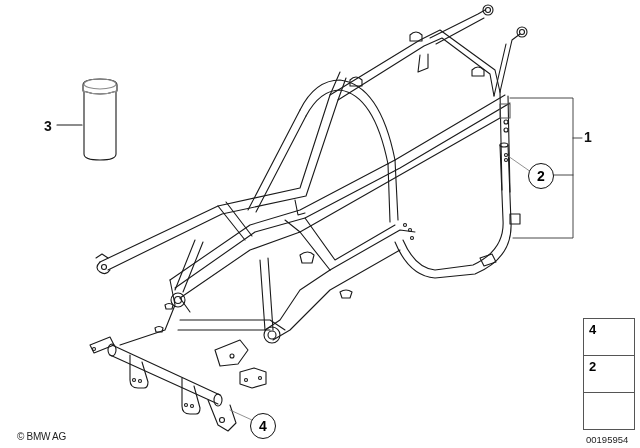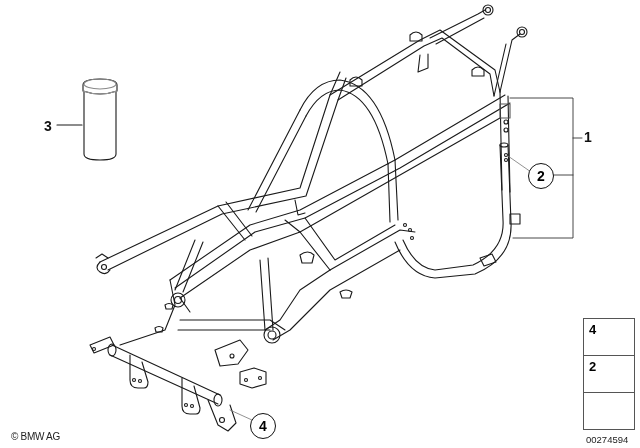--- a/index.html
+++ b/index.html
@@ -6,21 +6,21 @@
   body { width: 640px; height: 448px; position: relative; overflow: hidden;
          font-family: "Liberation Sans", sans-serif; color: #000; }
   #canvas { position: absolute; left: 0; top: 0; width: 640px; height: 448px; }
   .lbl { position: absolute; font-weight: bold; font-size: 14px; line-height: 14px; color: #111; }
   .callout { position: absolute; width: 26px; height: 26px; border: 1.3px solid #111; border-radius: 50%;
              box-sizing: border-box; background: #fff; font-weight: bold; font-size: 14px;
              display: flex; align-items: center; justify-content: center; }
   .legend { position: absolute; left: 583px; top: 318px; width: 52px; height: 112px; border: 1px solid #555; box-sizing: border-box; background:#fff; }
   .legend .cell { position: absolute; left: 0; width: 50px; border-bottom: 1px solid #555; box-sizing: border-box; }
   .legend .num { position: absolute; left: 5px; font-weight: bold; font-size: 13px; }
-  .footer-copy { position: absolute; left: 11px; top: 431px; font-size: 10px; letter-spacing: -0.3px; color: #222; }
+  .footer-copy { position: absolute; left: 17px; top: 431px; font-size: 10px; letter-spacing: -0.3px; color: #222; }
   .footer-id { position: absolute; left: 586px; top: 434px; font-size: 9.5px; color: #222; }
 </style>
 </head>
 <body>
 
 <svg id="canvas" viewBox="0 0 640 448" xmlns="http://www.w3.org/2000/svg" fill="none" stroke="#1a1a1a" stroke-width="1.1" stroke-linecap="round" stroke-linejoin="round">
 
   <g>
     <path d="M84 92 v62 q0 6 16 6 q16 0 16 -6 v-62"></path>
     <path d="M83 85 q0 -6 17 -6 q17 0 17 6 v6 q-17 6 -34 0 z" fill="#fff"></path>
@@ -173,13 +173,13 @@
   <div class="cell" style="top:0; height:37px;">
     <span class="num" style="top:3px;">4</span>
   </div>
   <div class="cell" style="top:37px; height:37px;">
     <span class="num" style="top:3px;">2</span>
   </div>
   <div class="cell" style="top:74px; height:36px; border-bottom:none;"></div>
 </div>
 
 <div class="footer-copy">© BMW AG</div>
-<div class="footer-id">00274594</div>
+<div class="footer-id">00195954</div>
 
 </body></html>

